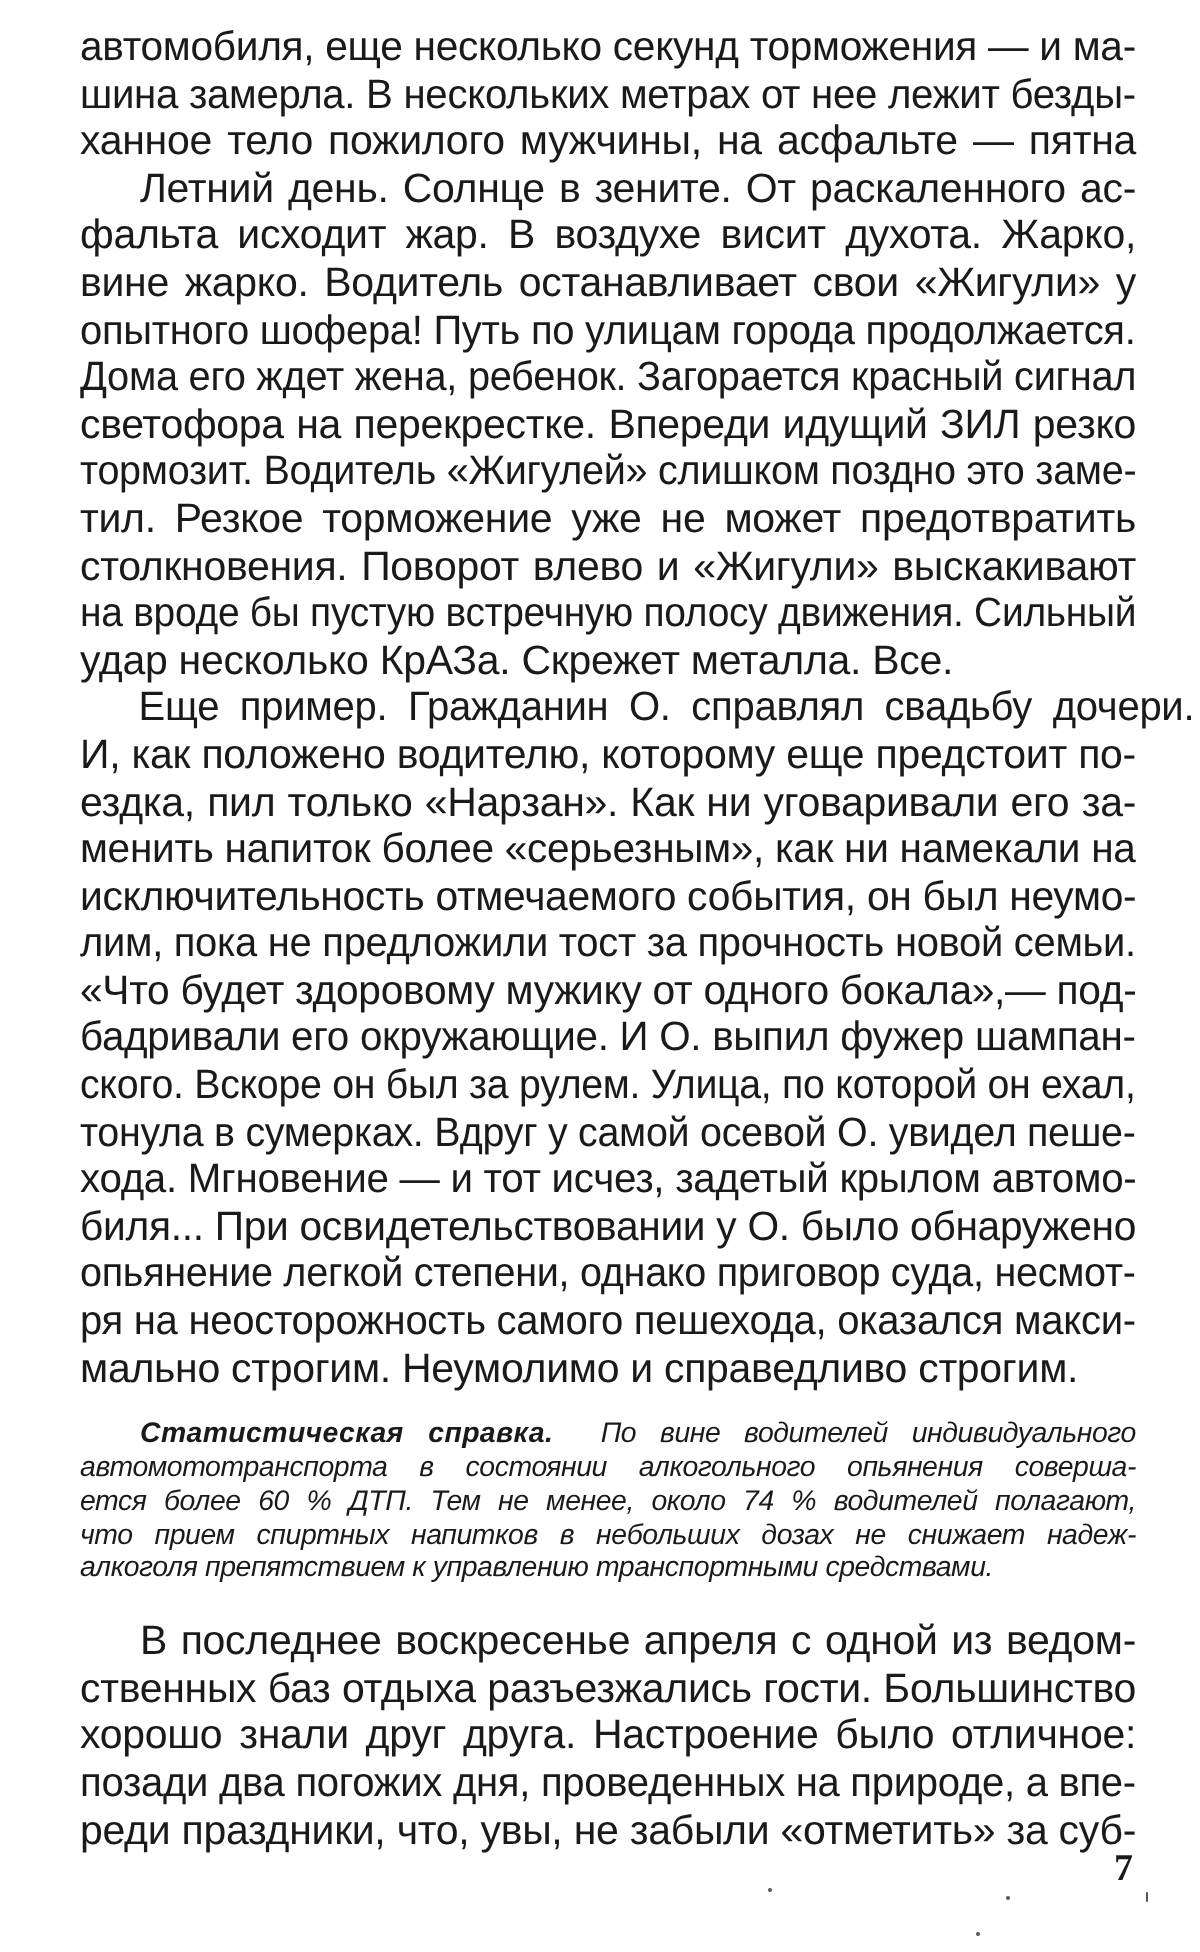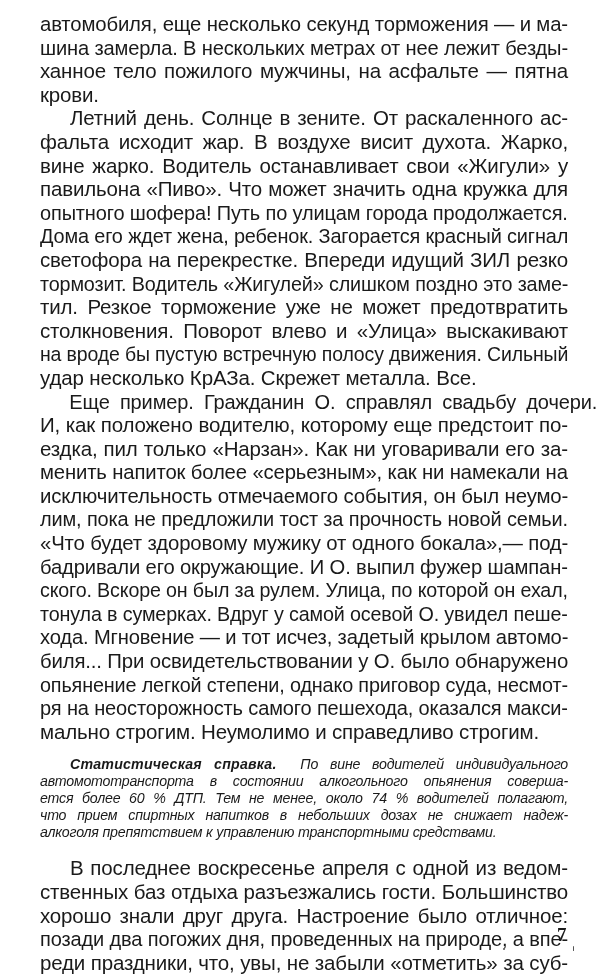--- a/index.html
+++ b/index.html
@@ -85,33 +85,31 @@
 </head>
 <body>
 
 <div class="page">
 
   <div class="body-text">
     <p class="p">
       <span class="line" style="transform: scaleX(0.991); width: 532.75px;">автомобиля, еще несколько секунд торможения — и ма-</span>
       <span class="line" style="transform: scaleX(0.98); width: 538.734px;">шина замерла. В нескольких метрах от нее лежит безды-</span>
       <span class="line">ханное тело пожилого мужчины, на асфальте — пятна</span>
-      <span class="line last">крови.</span>
     </p>
     <p class="p">
       <span class="line indent">Летний день. Солнце в зените. От раскаленного ас-</span>
       <span class="line">фальта исходит жар. В воздухе висит духота. Жарко,</span>
       <span class="line">вине жарко. Водитель останавливает свои «Жигули» у</span>
-      <span class="line">павильона «Пиво». Что может значить одна кружка для</span>
       <span class="line" style="transform: scaleX(0.975); width: 541.281px;">опытного шофера! Путь по улицам города продолжается.</span>
       <span class="line" style="transform: scaleX(0.97); width: 544.438px;">Дома его ждет жена, ребенок. Загорается красный сигнал</span>
       <span class="line">светофора на перекрестке. Впереди идущий ЗИЛ резко</span>
       <span class="line" style="transform: scaleX(0.965); width: 547.344px;">тормозит. Водитель «Жигулей» слишком поздно это заме-</span>
       <span class="line">тил. Резкое торможение уже не может предотвратить</span>
-      <span class="line">столкновения. Поворот влево и «Улица» выскакивают</span>
+      <span class="line">столкновения. Поворот влево и «Жигули» выскакивают</span>
       <span class="line" style="transform: scaleX(0.95); width: 555.922px;">на вроде бы пустую встречную полосу движения. Сильный</span>
       <span class="line last">удар несколько КрАЗа. Скрежет металла. Все.</span>
     </p>
     <p class="p">
       <span class="line indent" style="transform: scaleX(0.977); width: 540.281px;">Еще пример. Гражданин О. справлял свадьбу дочери.</span>
       <span class="line">И, как положено водителю, которому еще предстоит по-</span>
       <span class="line">ездка, пил только «Нарзан». Как ни уговаривали его за-</span>
       <span class="line" style="transform: scaleX(0.99); width: 533.141px;">менить напиток более «серьезным», как ни намекали на</span>
       <span class="line" style="transform: scaleX(0.995); width: 530.859px;">исключительность отмечаемого события, он был неумо-</span>
       <span class="line" style="transform: scaleX(0.974); width: 542.062px;">лим, пока не предложили тост за прочность новой семьи.</span>

